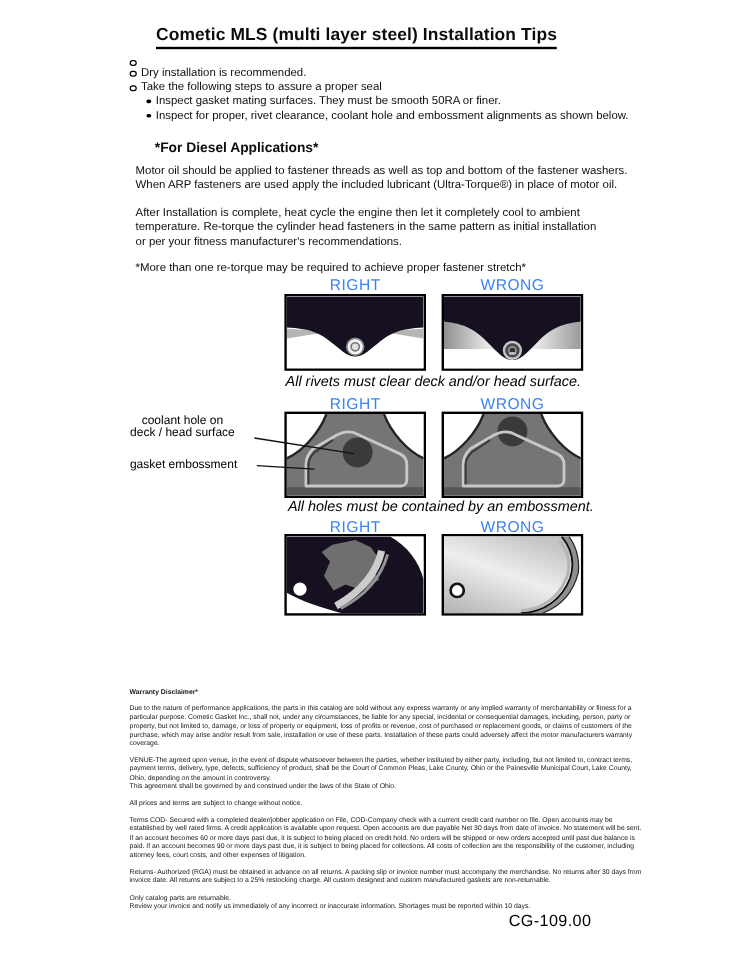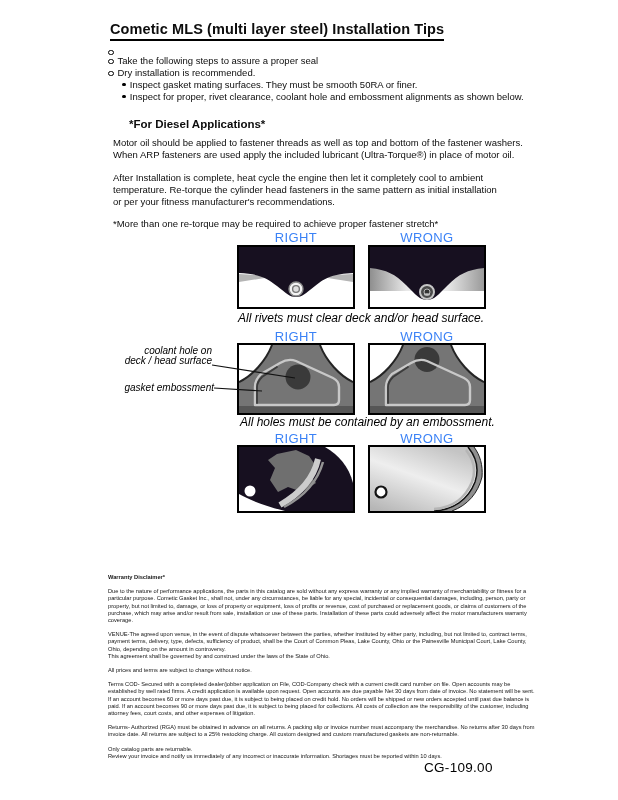--- a/index.html
+++ b/index.html
@@ -1,19 +1,19 @@
 <!DOCTYPE html>
 <html style="--ink: #171020; --diagram_gray: #757575; --emboss_light: #c8c8c8; --hole_dark: #3a3a3a;"><head>
 <meta charset="utf-8">
 <style>
   html,body{margin:0;padding:0;background:#fff;}
   .page{position:relative;width:618px;height:800px;background:#fff;overflow:hidden;
         font-family:"Liberation Sans", sans-serif;color:#0d0d0d;}
 
-  .title{position:absolute;left:110px;top:21px;margin:0;font-size:14.5px;font-weight:bold;
+  .title{position:absolute;left:130px;top:21px;margin:0;font-size:14.5px;font-weight:bold;
          letter-spacing:0.1px;border-bottom:2px solid #000;padding-bottom:2px;}
 
   .bullets{position:absolute;left:108px;top:46px;font-size:9.5px;line-height:12px;}
   .bullet{display:flex;align-items:flex-start;}
   .bullet.sub{margin-left:14px;}
   .dot{flex:0 0 auto;margin-right:4px;margin-top:3.6px;}
   .dot.open{width:3.5px;height:3.5px;border:1px solid #000;border-radius:50%;}
   .dot.filled{width:3.8px;height:3.8px;background:#000;border-radius:50%;}
 
   .diesel{position:absolute;left:113px;top:118px;width:470px;}
@@ -28,21 +28,21 @@
   .dbox{position:absolute;width:118px;border:2px solid #000;box-sizing:border-box;background:#fff;}
   .dbox svg{display:block;}
   .b1l{left:237px;top:245px;height:64px;} .b1r{left:368px;top:245px;height:64px;}
   .b2l{left:237px;top:343px;height:72px;} .b2r{left:368px;top:343px;height:72px;}
   .b3l{left:237px;top:445px;height:68px;} .b3r{left:368px;top:445px;height:68px;}
 
   .cap{position:absolute;font-size:12px;line-height:10.8px;color:#000;font-style:italic;}
   .cap1{left:238px;top:313px;} .cap2{left:240px;top:417px;}
   .cap3{left:238px;top:516px;width:212px;}
 
-  .side{position:absolute;text-align:right;font-size:10px;line-height:10px;color:#000;font-style:italic;}
+  .side{position:absolute;text-align:center;font-size:10px;line-height:10px;color:#000;}
   .side1{left:92px;top:346px;width:120px;}
   .side2{left:92px;top:383px;width:122px;}
 
   .pointers{position:absolute;left:208px;top:358px;width:100px;height:40px;pointer-events:none;}
 
   .legal{position:absolute;left:108px;top:574px;width:428px;font-size:5.7px;line-height:7.2px;color:#151515;}
   .legal-h{font-weight:bold;margin:0 0 7px;}
   .legal p{margin:0 0 7px;white-space:pre-line;}
 
   .pagenum{position:absolute;left:388px;top:760px;font-size:13.5px;letter-spacing:0.3px;color:#000;margin-left:36px;}
@@ -77,25 +77,25 @@
 <div class="page">
 
   <h1 class="title">Cometic MLS (multi layer steel) Installation Tips</h1>
 
   <div class="bullets">
     <div class="bullet">
       <span class="dot open"></span>
     </div>
     <div class="bullet">
       <span class="dot open"></span>
-      <span>Take the following steps to assure a proper seal</span>
+      <span>Dry installation is recommended.</span>
     </div>
     <div class="bullet">
       <span class="dot open"></span>
-      <span>Dry installation is recommended.</span>
+      <span>Take the following steps to assure a proper seal</span>
     </div>
     <div class="bullet sub">
       <span class="dot filled"></span>
       <span>Inspect gasket mating surfaces.  They must be smooth 50RA or finer.</span>
     </div>
     <div class="bullet sub">
       <span class="dot filled"></span>
       <span>Inspect for proper, rivet clearance, coolant hole and embossment alignments as shown below.</span>
     </div>
   </div>

